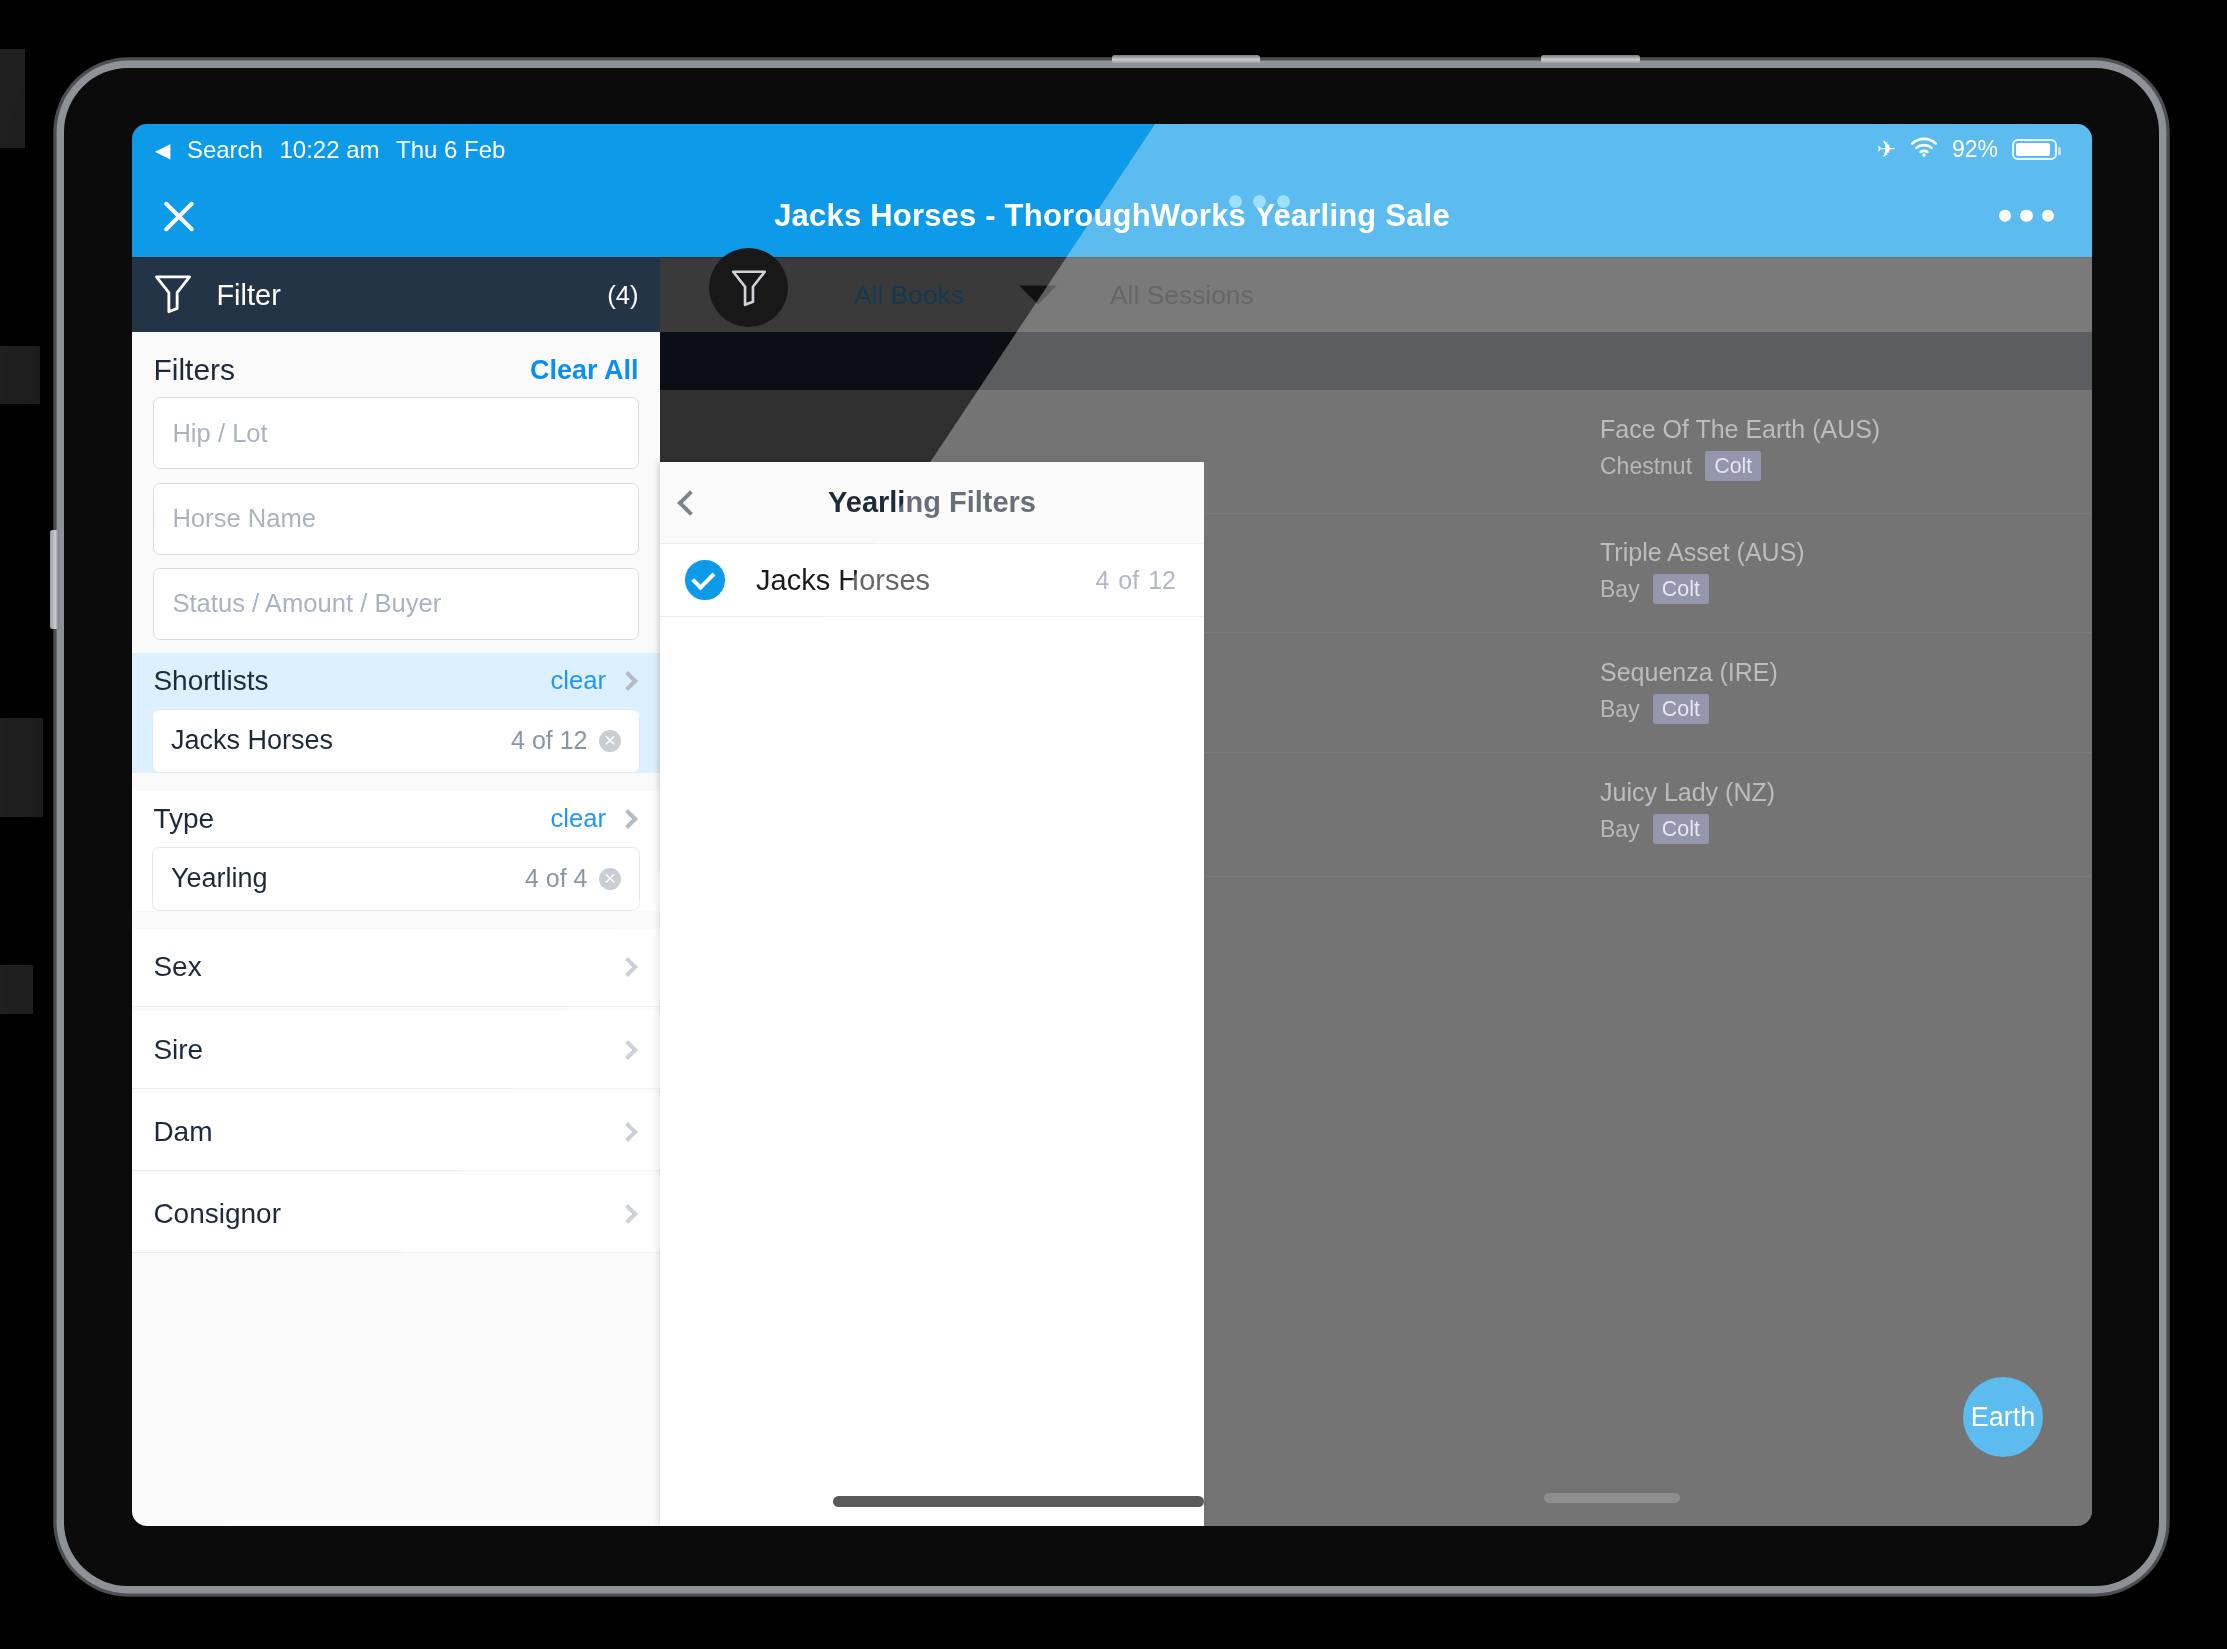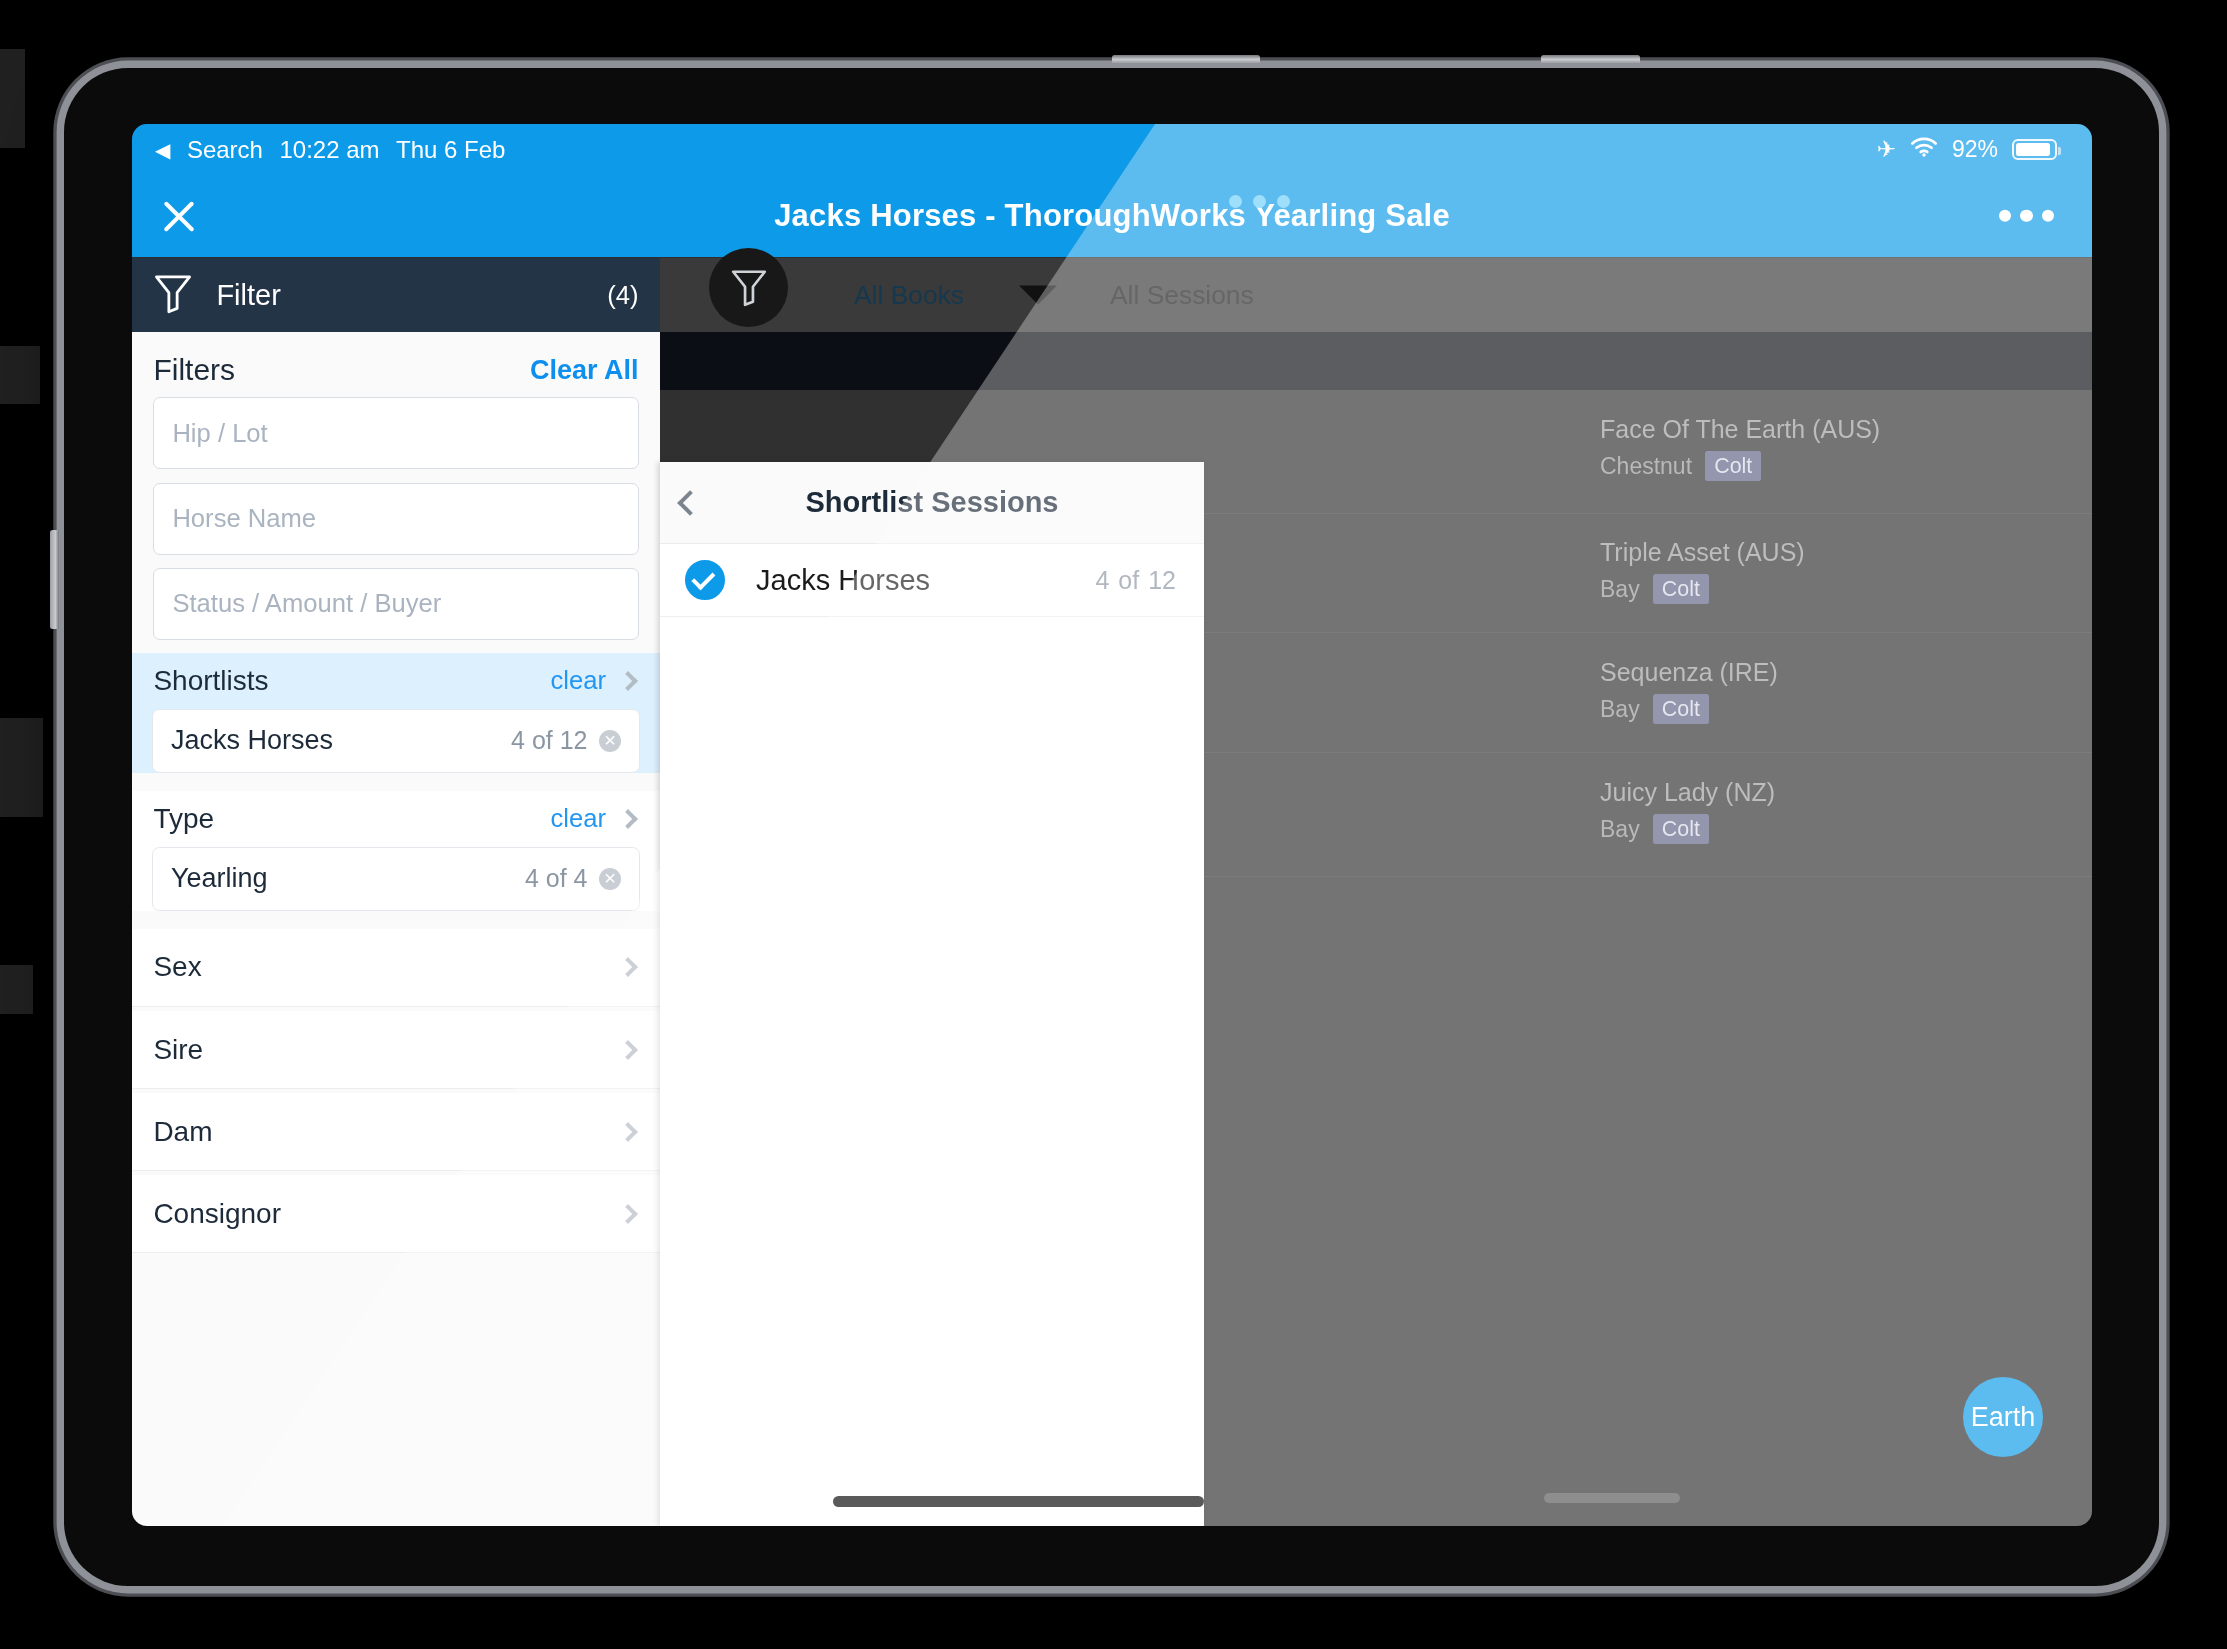--- a/index.html
+++ b/index.html
@@ -442,21 +442,21 @@
         </div>
         <div class="simple-row">
           <span class="sname">Consignor</span>
           <span class="chev"></span>
         </div>
       </div>
 
       <div id="shortlist-panel">
         <div id="sl-head">
           <div id="sl-back"></div>
-          <div id="sl-title">Shortlist Sessions</div>
+          <div id="sl-title">Yearling Filters</div>
         </div>
 
         <div class="sl-row">
           <span class="radio on"></span>
           <span class="slname">Jacks Horses</span>
           <span class="slcount sl-count-parts">
             <span>4</span>
             <span>of</span>
             <span>12</span>
           </span>

